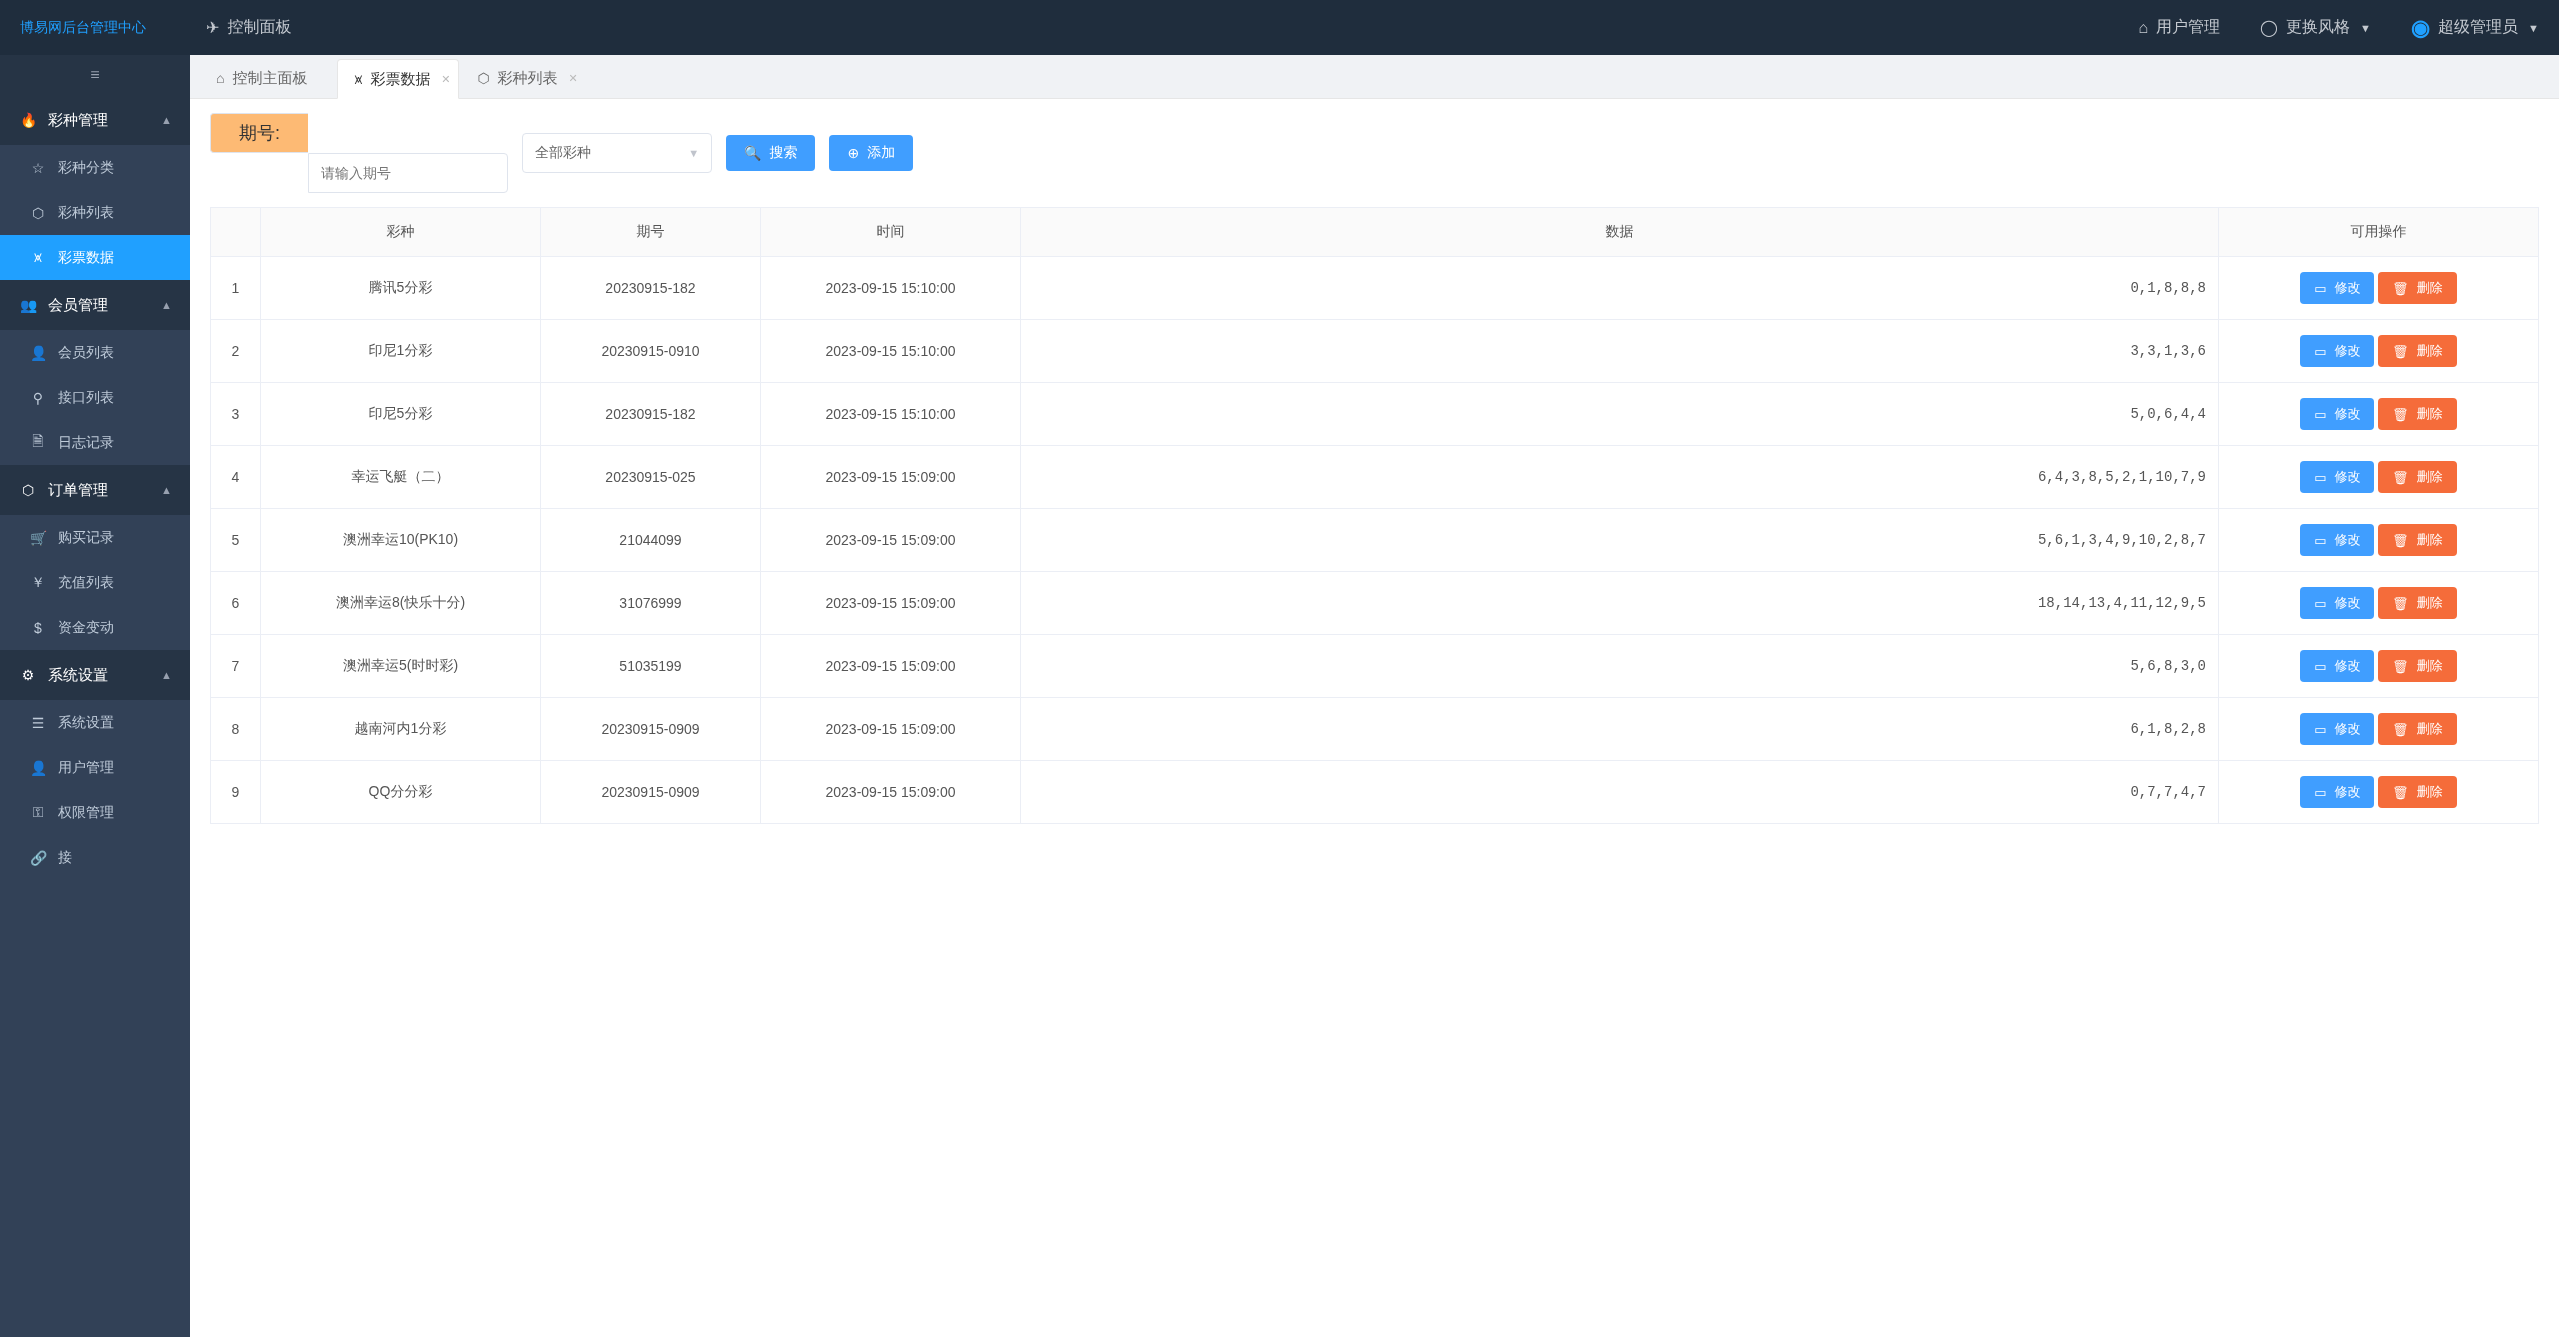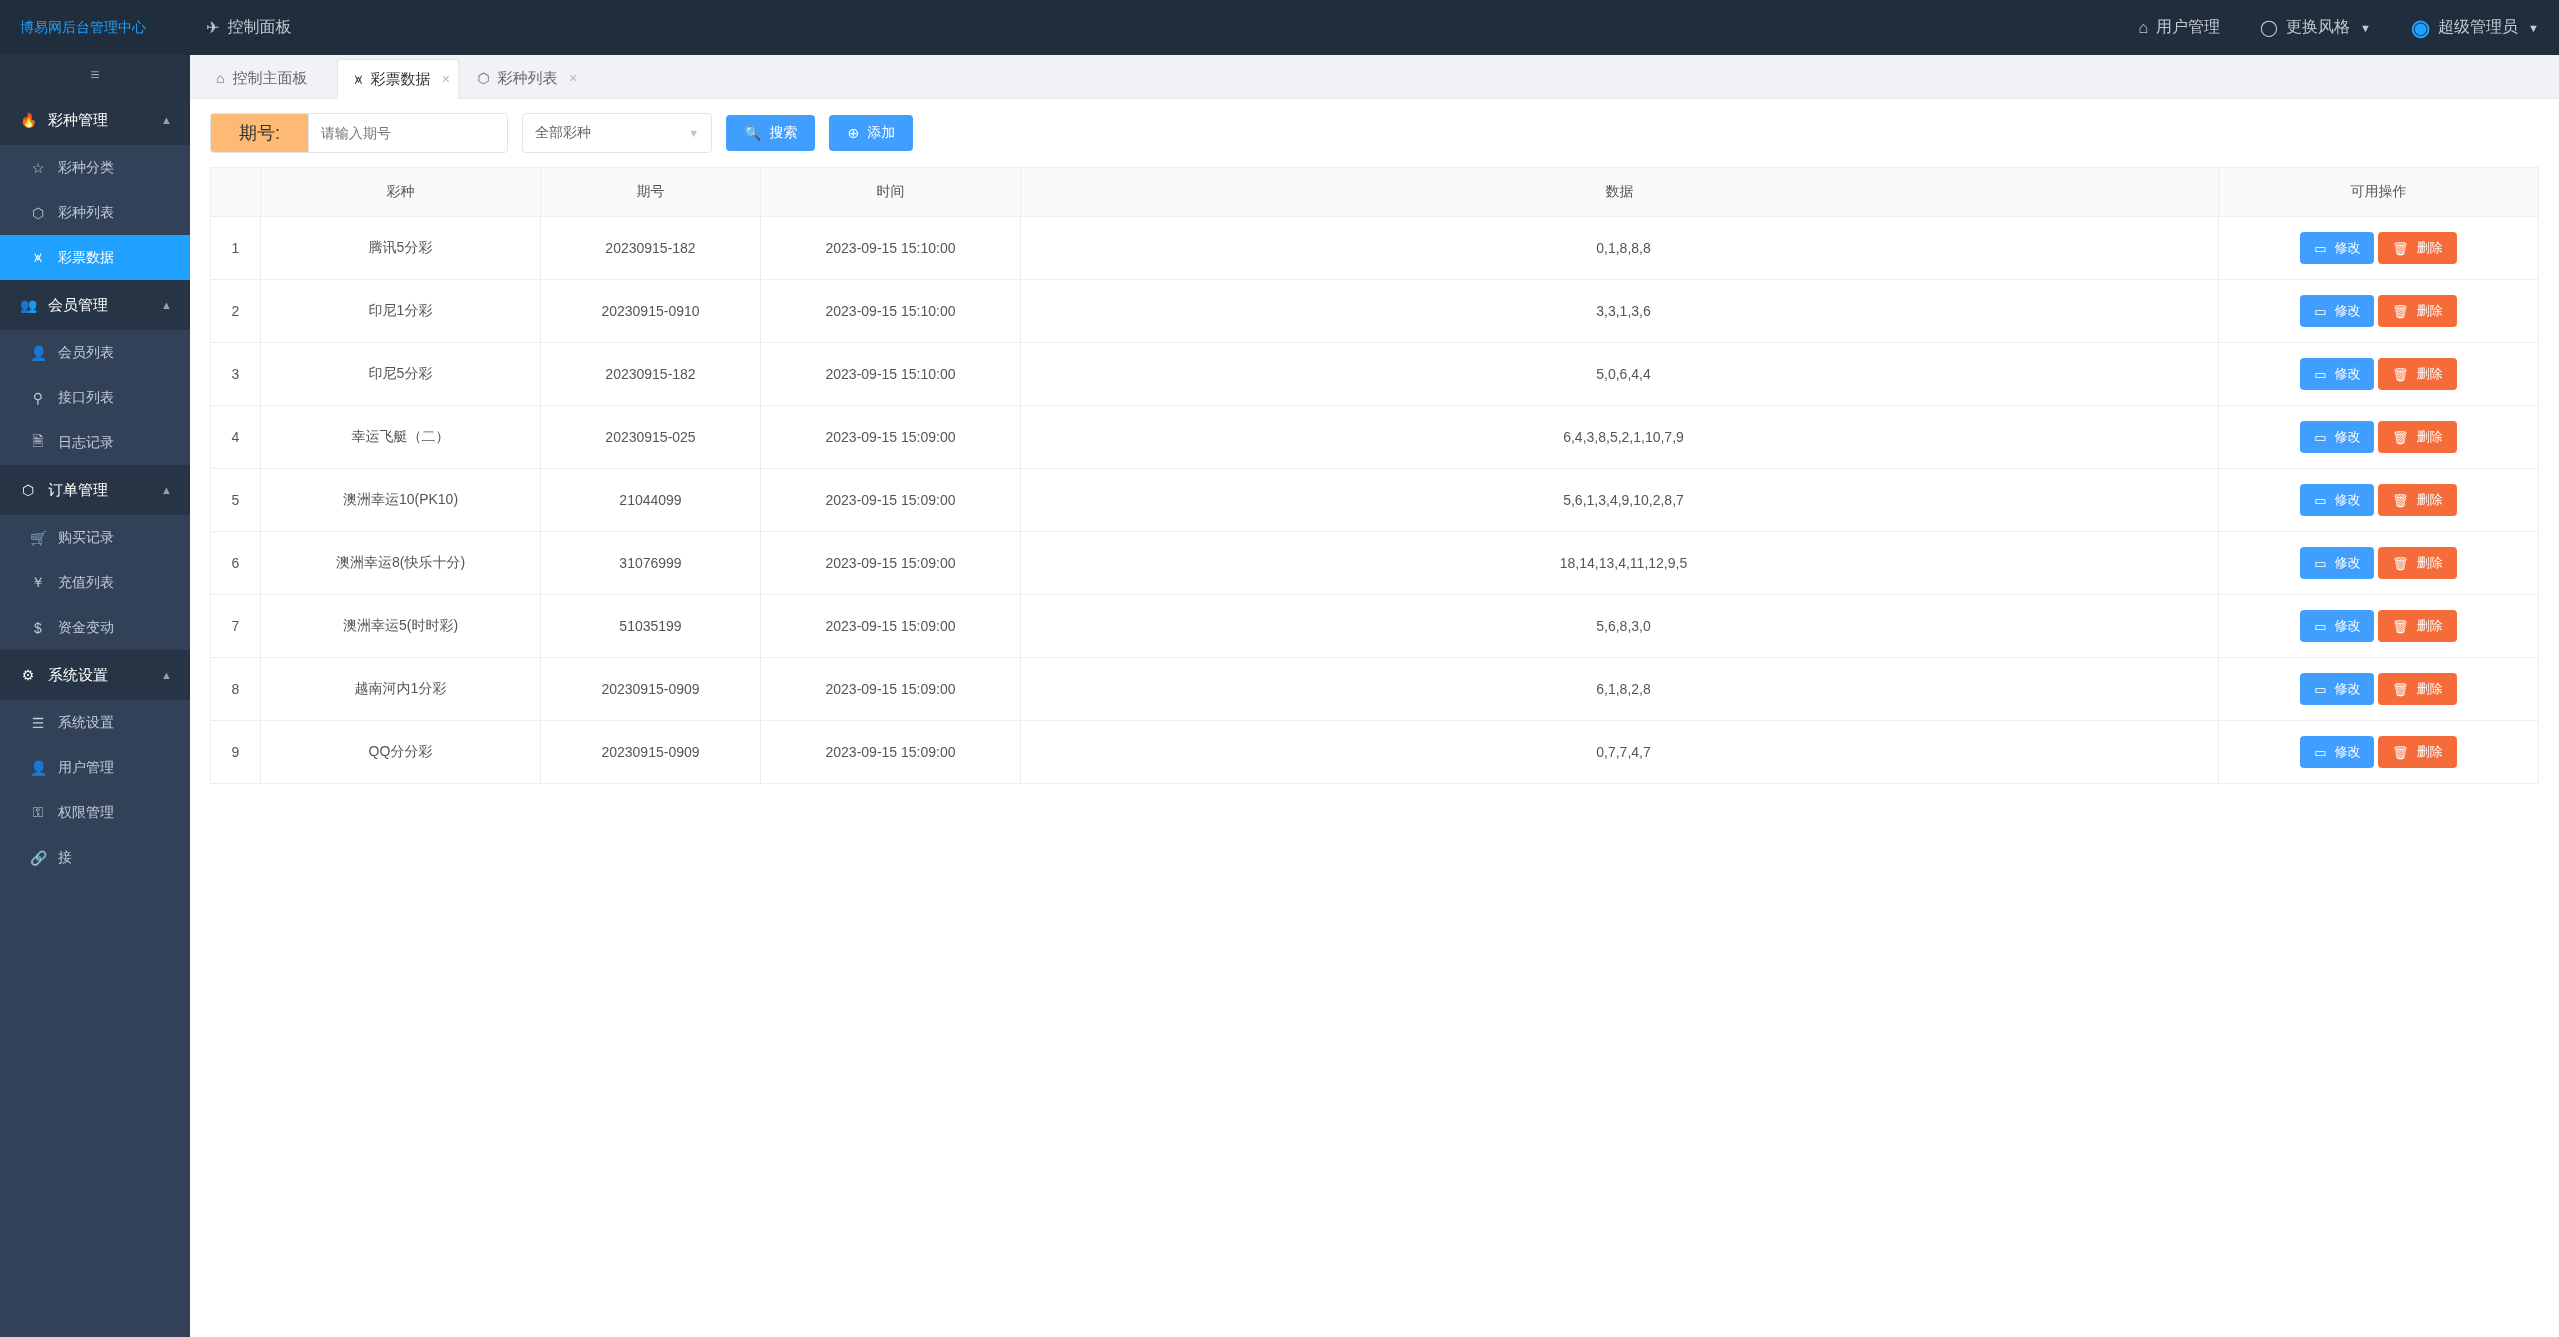--- a/index.html
+++ b/index.html
@@ -35,33 +35,33 @@
 
 .tabbar { height:44px; display:flex; align-items:flex-end; border-bottom:1px solid #e6e6e6; background:#f0f2f5; padding:0 10px; gap:2px; }
 .tab { height:40px; padding:0 28px 0 16px; display:flex; align-items:center; gap:8px; color:#666; position:relative; background:transparent; font-size:15px; }
 .tab.active { background:#fff; color:#333; border:1px solid #e6e6e6; border-bottom:1px solid #fff; margin-bottom:-1px; border-radius:4px 4px 0 0; }
 .tab .close { position:absolute; right:8px; font-size:11px; color:#bbb; }
 .tab .ic { font-size:14px; }
 
 
 .toolbar { padding:14px 20px; display:flex; align-items:center; gap:14px; }
 .field-label { font-size:18px; color:#333; padding:0 28px; border:1px solid #dfe4ed; height:40px; line-height:38px; border-radius:4px 0 0 4px; background:#fdba74; border-right:none; }
-.field-input { height:40px; width:200px; border:1px solid #dfe4ed; border-radius:0 4px 4px 0; padding:0 12px; font-size:14px; color:#333; outline:none; }
+.field-input { height:40px; width:200px; border:1px solid #dfe4ed; border-radius:0 4px 4px 0; padding:0 12px; font-size:14px; color:#333; outline:none;margin-top:40px; }
 .select { height:40px; width:190px; border:1px solid #dfe4ed; border-radius:4px; padding:0 12px; display:flex; align-items:center; justify-content:space-between; color:#666; font-size:14px; background:#fff; }
 .btn { height:36px; padding:0 18px; border:none; border-radius:4px; color:#fff; display:inline-flex; align-items:center; gap:8px; font-size:14px; cursor:pointer; }
 .btn-primary { background:#409eff; }
 .btn-sm { height:32px; padding:0 14px; font-size:13px; }
 .btn-danger { background:#f56c3a; }
 
 
 .table-wrap { padding:0 20px; flex:1; overflow:auto; }
 table { width:100%; border-collapse:collapse; }
 th, td { border:1px solid #ebeef5; padding:15px 12px; text-align:center; font-size:14px; color:#555; }
 th { background:#fafafa; font-weight:500; color:#555; }
-td.data-col { text-align:center; padding-left:20px; }
+td.data-col { text-align:right; padding-left:20px;font-family:Liberation Mono, monospace; }
 
 
 .footer { height:48px; display:flex; align-items:center; padding:0 30px; background:#fff; border-top:1px solid #eee; color:#666; gap:380px; }
 .lyric { color:#c9a227; font-size:15px; }
 .lyric .spk{ color:#c9a227; }
 </style>
 </head>
 <body>
 
 <div class="app">

